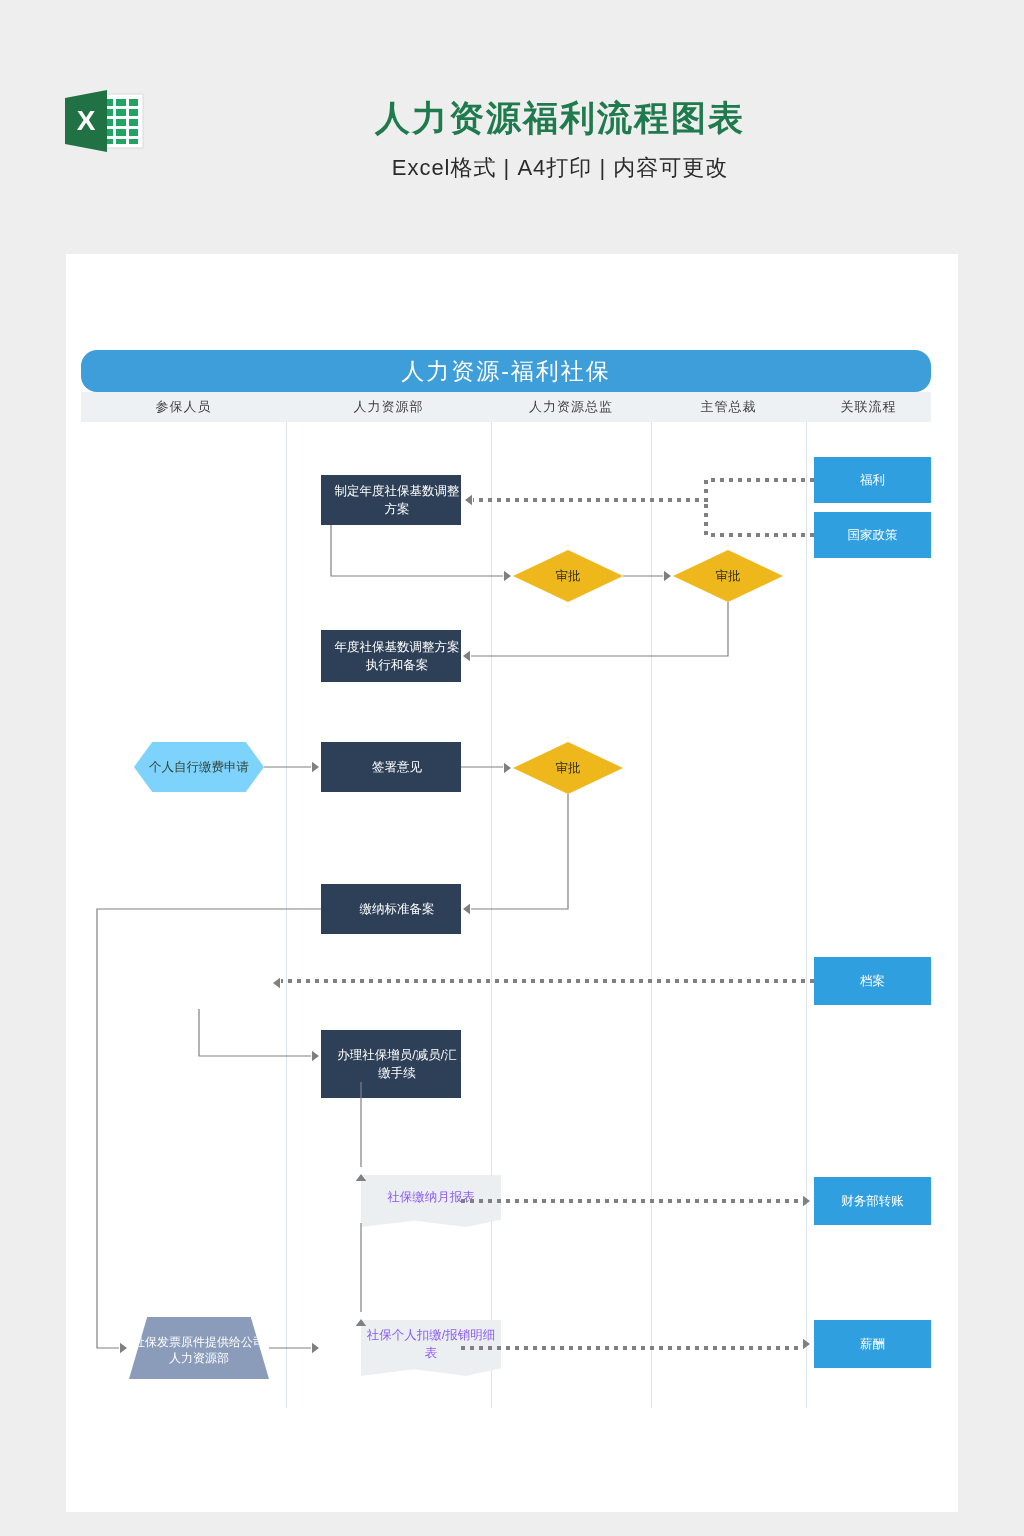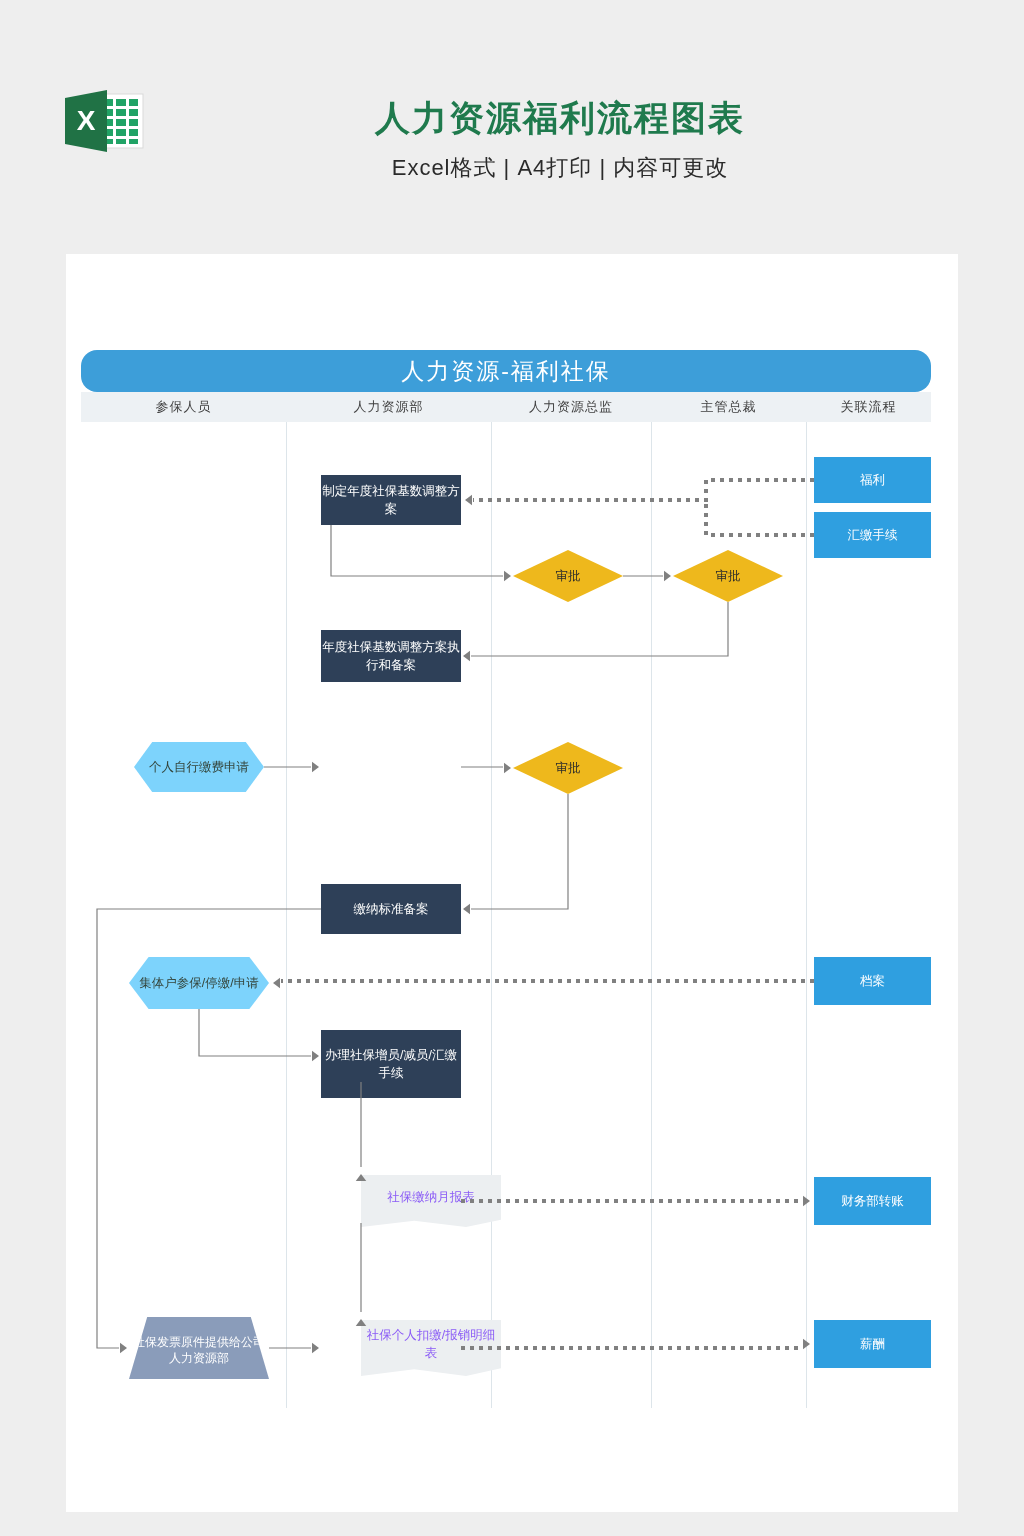--- a/index.html
+++ b/index.html
@@ -73,21 +73,21 @@
     position:absolute;top:0;width:1px;height:986px;background:#dde5ea;
   }
   
   .node{
     position:absolute;
     display:flex;align-items:center;justify-content:center;
     text-align:center;
     font-size:12.5px;line-height:18px;
     box-sizing:border-box;
   }
-  .n-dark{background:#2e4058;color:#ffffff;}
+  .n-dark{background:#2e4058;color:#ffffff;padding-left:12px;}
   .n-blue{background:#2f9fe0;color:#ffffff;}
   .n-yellow{
     background:#eeb81c;color:#2b2b2b;
     clip-path:polygon(50% 0%,100% 50%,50% 100%,0% 50%);
   }
   .n-green{
     background:#7dd3fc;color:#33443a;
     clip-path:polygon(14% 0%,86% 0%,100% 50%,86% 100%,14% 100%,0% 50%);
   }
   .n-trap{
@@ -158,42 +158,42 @@
         <div class="lane-div" style="left: 410px;"></div>
         <div class="lane-div" style="left: 570px;"></div>
         <div class="lane-div" style="left: 725px;"></div>
         <div class="node n-dark" style="left: 240px; top: 53px; width: 140px; height: 50px;">
           <span>制定年度社保基数调整方案</span>
         </div>
         <div class="node n-blue" style="left: 733px; top: 35px; width: 117px; height: 46px;">
           <span>福利</span>
         </div>
         <div class="node n-blue" style="left: 733px; top: 90px; width: 117px; height: 46px;">
-          <span>汇缴手续</span>
+          <span>国家政策</span>
         </div>
         <div class="node n-yellow" style="left: 432px; top: 128px; width: 110px; height: 52px;">
           <span>审批</span>
         </div>
         <div class="node n-yellow" style="left: 592px; top: 128px; width: 110px; height: 52px;">
           <span>审批</span>
         </div>
         <div class="node n-dark" style="left: 240px; top: 208px; width: 140px; height: 52px;">
           <span>年度社保基数调整方案执行和备案</span>
         </div>
         <div class="node n-green" style="left: 53px; top: 320px; width: 130px; height: 50px; padding-left: 10px; padding-right: 10px;">
           <span>个人自行缴费申请</span>
         </div>
+        <div class="node n-dark" style="left: 240px; top: 320px; width: 140px; height: 50px;">
+          <span>签署意见</span>
+        </div>
         <div class="node n-yellow" style="left: 432px; top: 320px; width: 110px; height: 52px;">
           <span>审批</span>
         </div>
         <div class="node n-dark" style="left: 240px; top: 462px; width: 140px; height: 50px;">
           <span>缴纳标准备案</span>
-        </div>
-        <div class="node n-green" style="left: 48px; top: 535px; width: 140px; height: 52px; padding-left: 10px; padding-right: 10px;">
-          <span>集体户参保/停缴/申请</span>
         </div>
         <div class="node n-blue" style="left: 733px; top: 535px; width: 117px; height: 48px;">
           <span>档案</span>
         </div>
         <div class="node n-dark" style="left: 240px; top: 608px; width: 140px; height: 68px;">
           <span>办理社保增员/减员/汇缴手续</span>
         </div>
         <div class="node n-doc" style="left: 240px; top: 753px; width: 140px; height: 52px; padding-bottom: 8px;">
           <span>社保缴纳月报表</span>
         </div>

